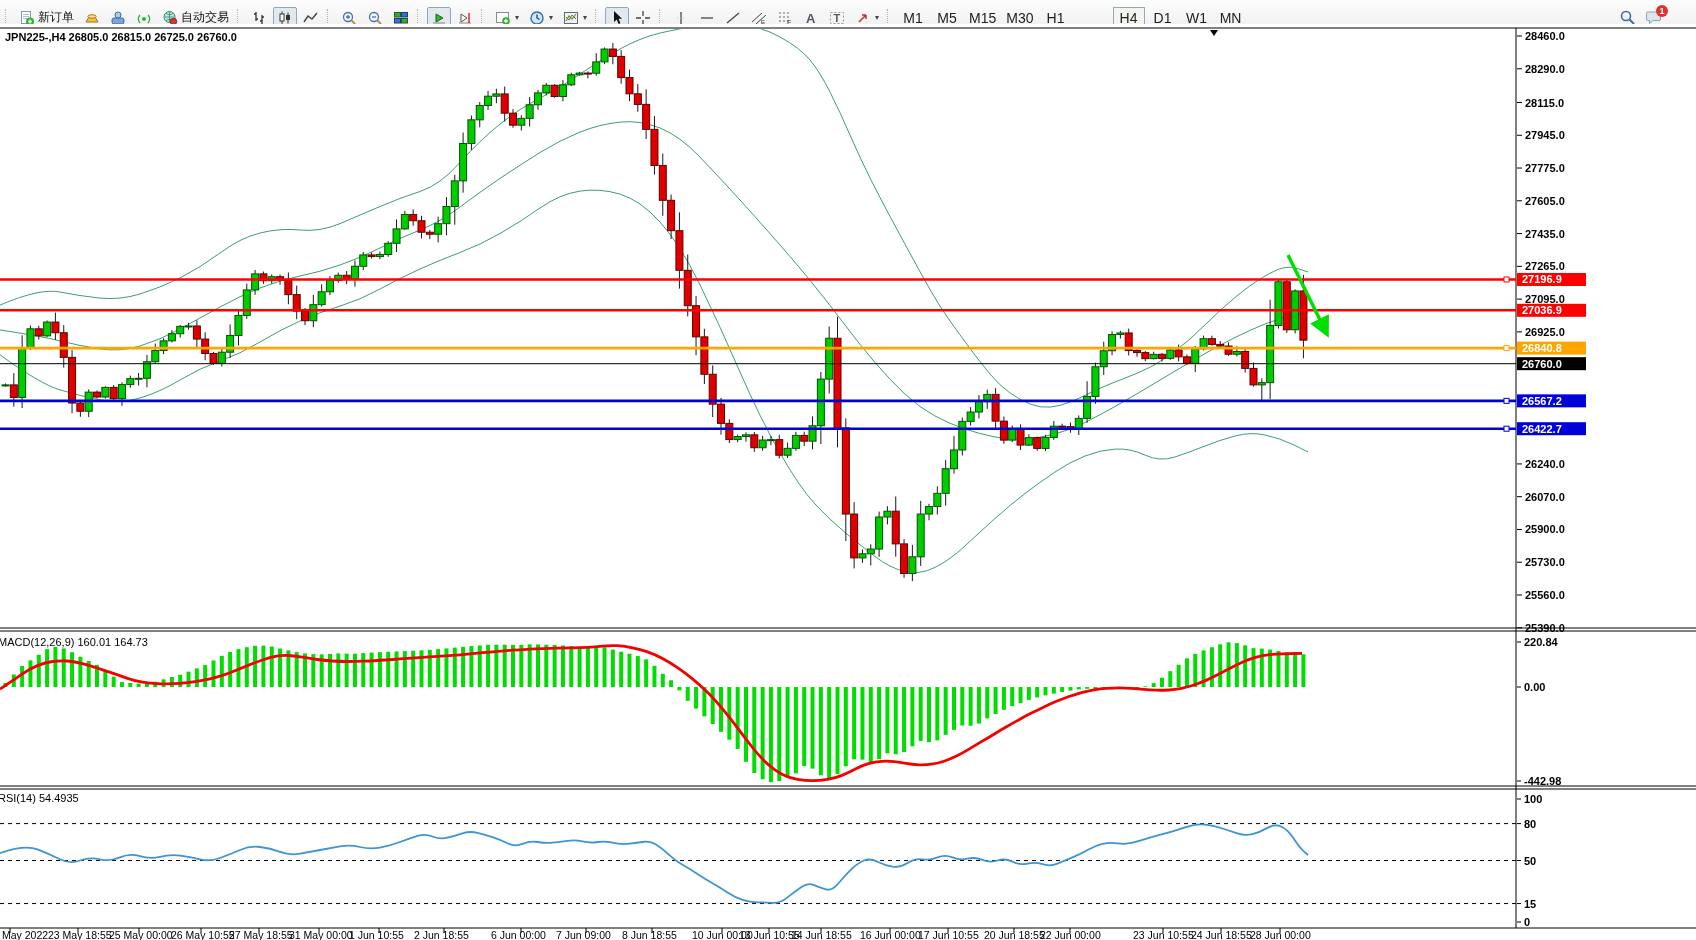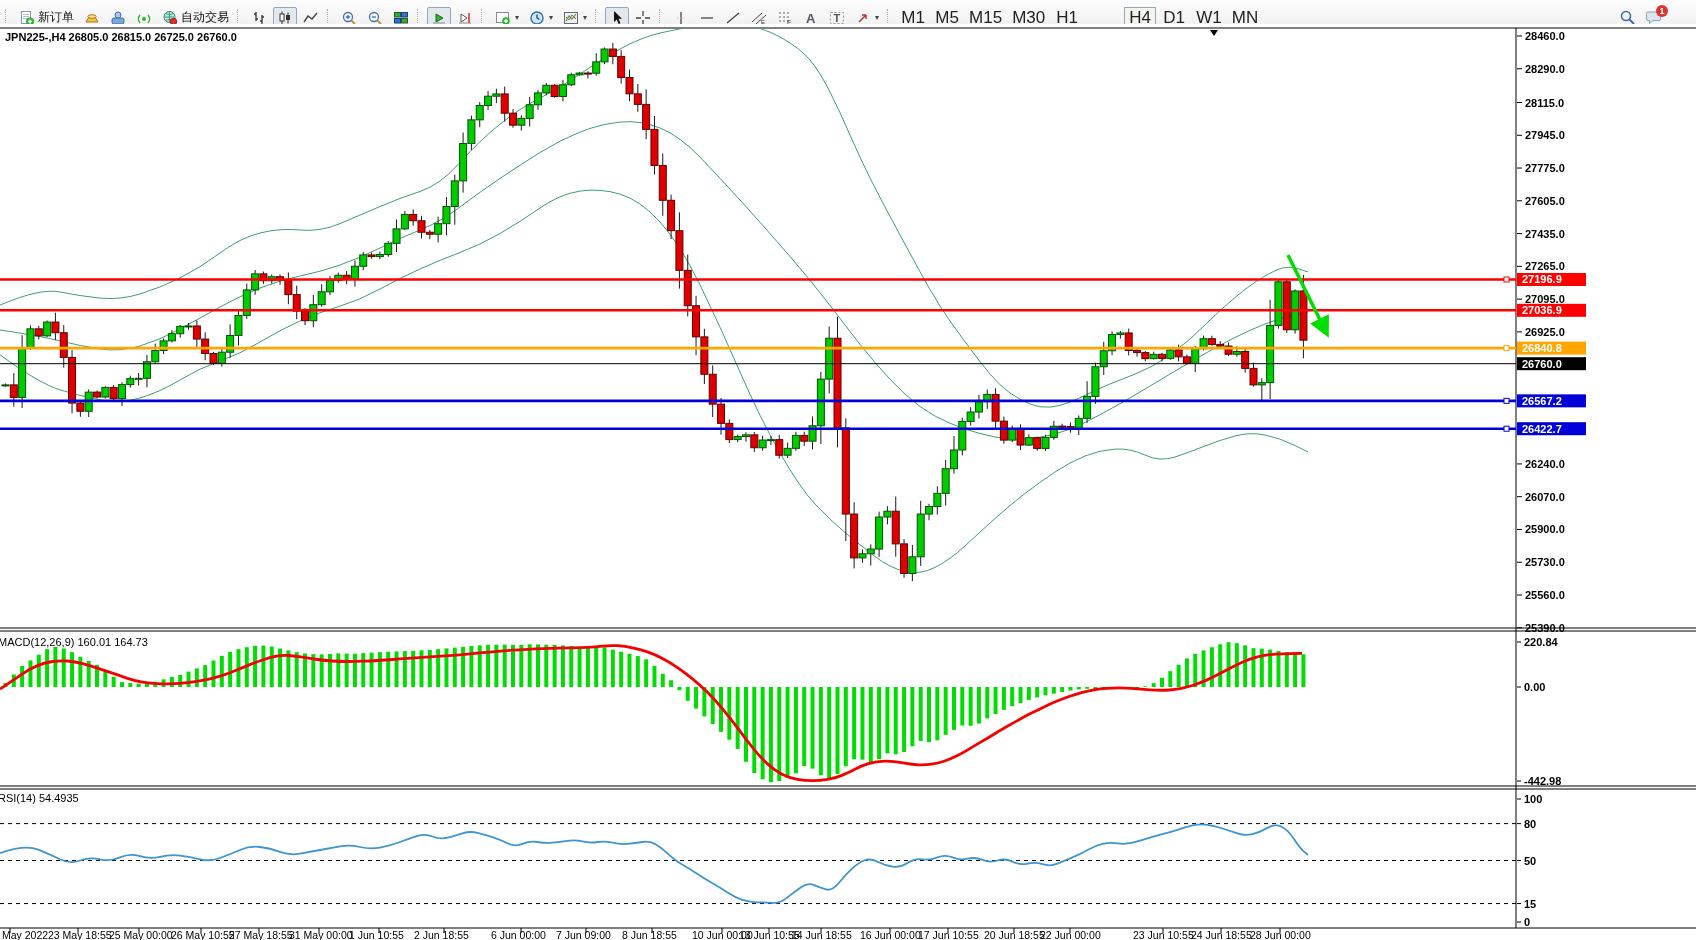--- a/index.html
+++ b/index.html
@@ -7,21 +7,21 @@
   
   .toolbar{position:absolute;left:0;top:0;width:1696px;height:36px;
     background:linear-gradient(#fdfdfd,#ededed);border-bottom:1px solid #9aa0a6;
     display:flex;align-items:center;box-sizing:border-box;padding-left:2px;}
   .tbtn{display:inline-flex;align-items:center;gap:3px;height:20px;padding:0 3px;margin:0 1px;
     border:1px solid transparent;border-radius:2px;font-size:12px;color:#111;cursor:default;}
   .tbtn.pressed{background:#e2e8ee;border:1px solid #8fa8c0;}
   .tbtn .dd{font-size:8px;color:#444;margin-left:1px;}
   .tsep{width:5px;height:18px;margin:0 3px;border-left:1px dotted #b5b5b5;}
   .tfbtn{display:inline-flex;align-items:center;justify-content:center;height:19px;min-width:24px;
-    padding:0 3px;margin:0 1px;font-size:17px;color:#222;border:1px solid transparent;}
+    padding:0 3px;margin:0 1px;font-size:14px;color:#222;border:1px solid transparent;}
   .tfbtn.active{background:#f3f5ef;border:1px solid #9aa6b2;margin-left:40px;}
   .tright{margin-left:auto;display:flex;align-items:center;padding-right:28px;}
   .badge{position:absolute;top:-4px;right:-5px;background:#e03131;color:#fff;font-size:9px;
     font-weight:bold;border-radius:50%;width:12px;height:12px;line-height:12px;text-align:center;}
   .iconwrap{position:relative;display:inline-flex;}
   
   #chartwrap{position:absolute;left:0;top:24px;width:1696px;height:916px;background:#fff;}
   svg text{font-family:"Liberation Sans",sans-serif;}
 </style>
 </head>

